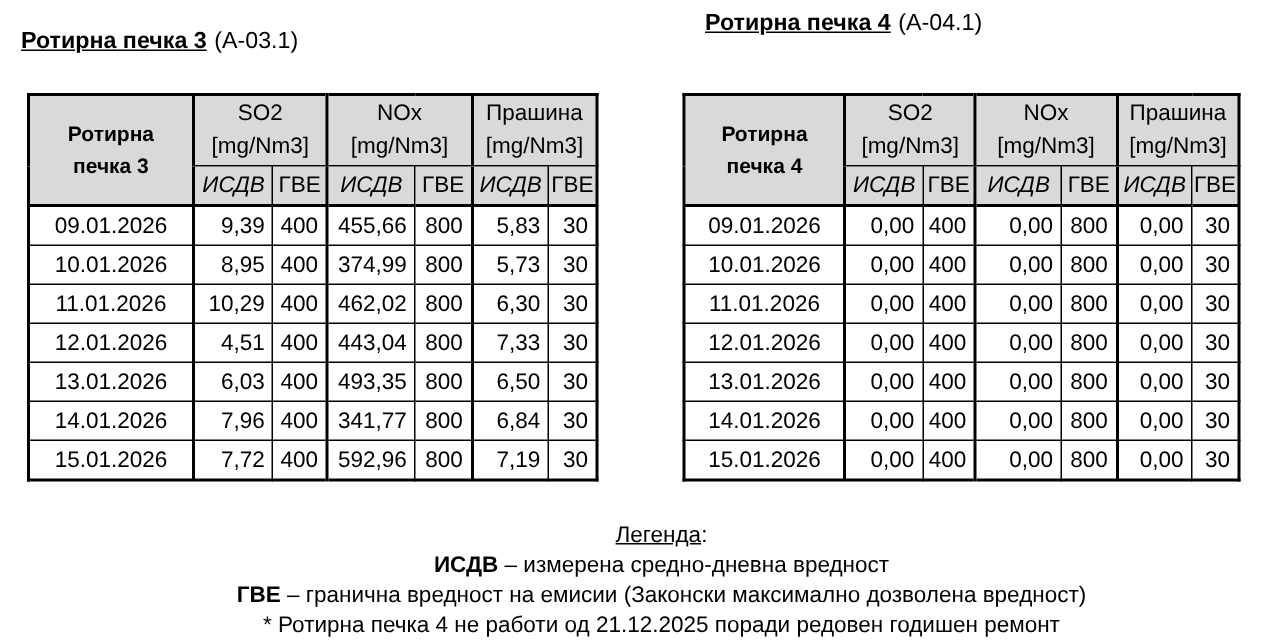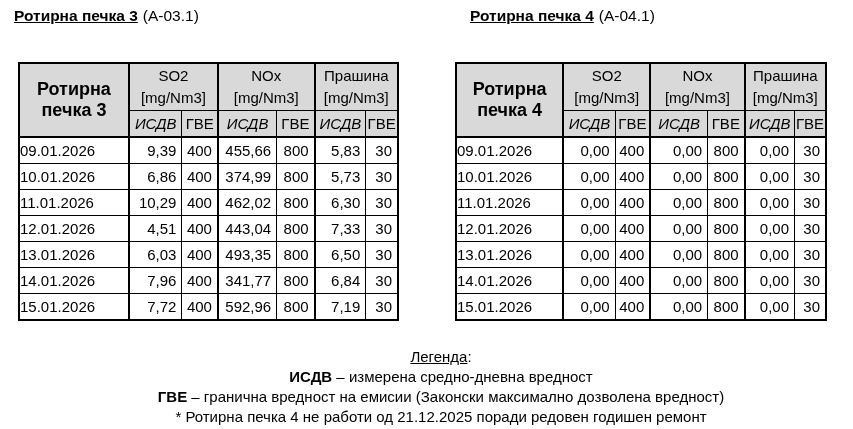--- a/index.html
+++ b/index.html
@@ -12,21 +12,21 @@
     background:#ffffff;color:#000000;
     font-family:"Liberation Sans", sans-serif;
     position:relative;overflow:hidden;
   }
   .abs{position:absolute;}
 
   
   .doc-title{font-size:15.5px;font-weight:bold;white-space:nowrap;}
   .doc-title .t-main{text-decoration:underline;}
   .doc-title .t-code{font-weight:normal;margin-left:5px;}
-  #title-0{left:14px;top:7px;}
+  #title-0{left:14px;top:19px;}
   #title-1{left:470px;top:7px;}
 
   
   #tblhost-0{left:18px;top:62px;width:381px;}
   #tblhost-1{left:455px;top:62px;width:372px;}
 
   
   table.emissions{
     border-collapse:collapse;
     border:2px solid var(--bc);
@@ -34,28 +34,28 @@
     background:#ffffff;
   }
   table.emissions th, table.emissions td{
     border:1px solid var(--bc);
     padding:0;font-size:15px;font-weight:normal;
     overflow:hidden;
   }
   table.emissions .bL{border-left:2px solid var(--bc);}
   table.emissions thead th{background:var(--hbg);text-align:center;vertical-align:middle;}
   table.emissions th.corner{
-    font-weight:bold;font-size:18px;line-height:21px;
+    font-weight:bold;font-size:14px;line-height:21px;
     border-bottom:2px solid var(--bc);
   }
   table.emissions th.group{height:46px;line-height:22px;}
   table.emissions tr.sub th{height:25px;border-bottom:2px solid var(--bc);}
   table.emissions th.isdv-h{font-style:italic;}
   table.emissions tbody td{height:25px;background:#ffffff;}
-  table.emissions td.c-date{text-align:left;}
+  table.emissions td.c-date{text-align:center;}
   table.emissions td.c-val{text-align:right;padding-right:5px;}
 
   
   #legend{left:26px;top:347px;width:830px;font-size:15px;line-height:20px;text-align:center;}
   .legend-line{white-space:pre-wrap;}
   .lg-head{text-decoration:underline;}
   .legend-line b{font-weight:bold;}
 </style>
 </head>
 <body style="--hbg: #d9d9d9; --bc: #000000; color: rgb(0, 0, 0);">
@@ -100,21 +100,21 @@
           <td class="c-date">09.01.2026</td>
           <td class="c-val bL">9,39</td>
           <td class="c-val">400</td>
           <td class="c-val bL">455,66</td>
           <td class="c-val">800</td>
           <td class="c-val bL">5,83</td>
           <td class="c-val">30</td>
         </tr>
         <tr>
           <td class="c-date">10.01.2026</td>
-          <td class="c-val bL">6,86</td>
+          <td class="c-val bL">8,95</td>
           <td class="c-val">400</td>
           <td class="c-val bL">374,99</td>
           <td class="c-val">800</td>
           <td class="c-val bL">5,73</td>
           <td class="c-val">30</td>
         </tr>
         <tr>
           <td class="c-date">11.01.2026</td>
           <td class="c-val bL">10,29</td>
           <td class="c-val">400</td>

